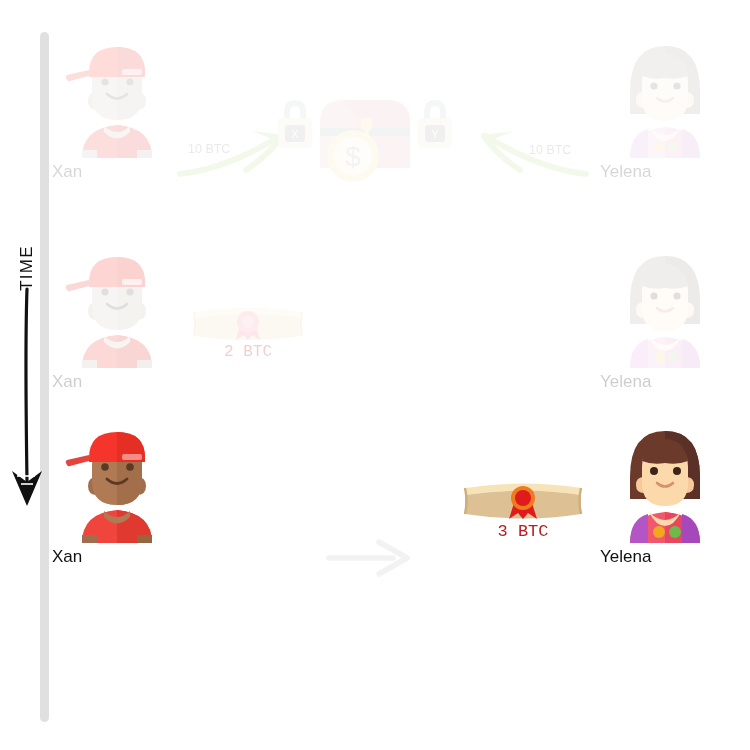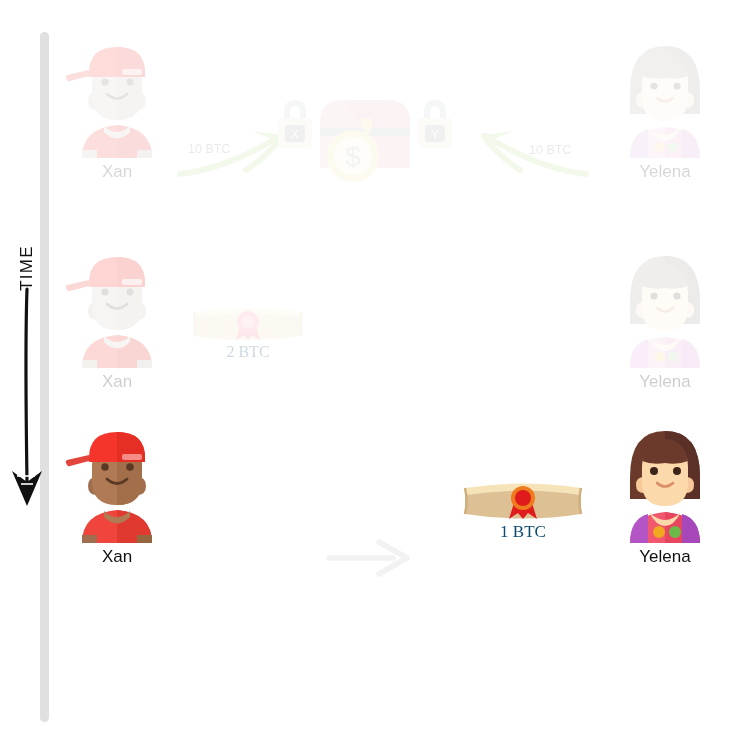--- a/index.html
+++ b/index.html
@@ -56,21 +56,21 @@
     width: 750px;
   }
   .row-1 { top: 30px;  height: 180px; opacity: 0.17; }
   .row-2 { top: 240px; height: 170px; opacity: 0.21; }
   .row-3 { top: 415px; height: 165px; opacity: 1; }
 
   
   .actor {
     position: absolute;
     width: 130px;
-    text-align: center;
+    text-align: left;
   }
   .actor .avatar {
     width: 130px;
     height: 130px;
     display: block;
   }
   .actor .name {
     margin-top: 2px;
     font-size: 17px;
     color: #111111;
@@ -108,23 +108,23 @@
   .arrow-grey-right  { left: 325px; top: 296px; width: 86px; height: 44px; }
 
   
   .scroll-wrap {
     position: absolute;
     text-align: center;
   }
   .scroll-wrap svg { display: block; }
   .scroll-label {
     font-size: 17px;
-    color: #0c4a6e;
+    color: #b91c1c;
     margin-top: -3px;
-    font-family: Liberation Serif, serif;
+    font-family: Liberation Mono, monospace;
   }
   .scroll-mid  { left: 190px; top: 60px;  width: 116px; }
   .scroll-bot  { left: 460px; top: 60px;  width: 126px; }
   .scroll-mid .scroll-label { font-size: 16px; }
 </style>
 </head>
 <body>
 
 <div id="canvas">
 
@@ -331,21 +331,21 @@
     <div class="scroll-wrap scroll-bot">
       <svg viewBox="0 0 126 50" width="126" height="50">
         <path d="M5 13 q58 -9 116 0 l0 7 q-58 -9 -116 0 Z" fill="#f7e3b8"></path>
         <path d="M5 20 q58 -9 116 0 l0 19 q-58 9 -116 0 Z" fill="#ddc194"></path>
         <path d="M5 13 q3 13 0 26" stroke="#cfae7c" stroke-width="2.4" fill="none"></path>
         <path d="M121 13 q-3 13 0 26" stroke="#cfae7c" stroke-width="2.4" fill="none"></path>
         <path d="M54 28 l-5 16 l9 -6 l5 6 l5 -6 l9 6 l-5 -16 Z" fill="#e01b1b"></path>
         <circle cx="63" cy="23" r="12" fill="#f07a1e"></circle>
         <circle cx="63" cy="23" r="8" fill="#e01b1b"></circle>
       </svg>
-      <div class="scroll-label">1 BTC</div>
+      <div class="scroll-label">3 BTC</div>
     </div>
 
     <div class="actor actor-yel">
       <svg class="avatar" viewBox="0 0 130 130">
         <path d="M30 62 q0 -46 35 -46 q35 0 35 46 l0 22 l-70 0 Z" fill="#6b3a2a"></path>
         <path d="M65 16 q35 0 35 46 l0 22 l-35 0 Z" fill="#5b3026"></path>
         <path d="M44 62 q-8 0 -8 8 q0 8 8 8 Z" fill="#f7c99a"></path>
         <path d="M86 62 q8 0 8 8 q0 8 -8 8 Z" fill="#f7c99a"></path>
         <path d="M42 52 q0 -24 23 -24 q23 0 23 24 l0 16 q0 23 -23 23 q-23 0 -23 -23 Z" fill="#fbd9ab"></path>
         <path d="M42 46 q4 -22 23 -22 q19 0 23 22 q-10 4 -23 2 q-13 2 -23 -2 Z" fill="#6b3a2a"></path>

